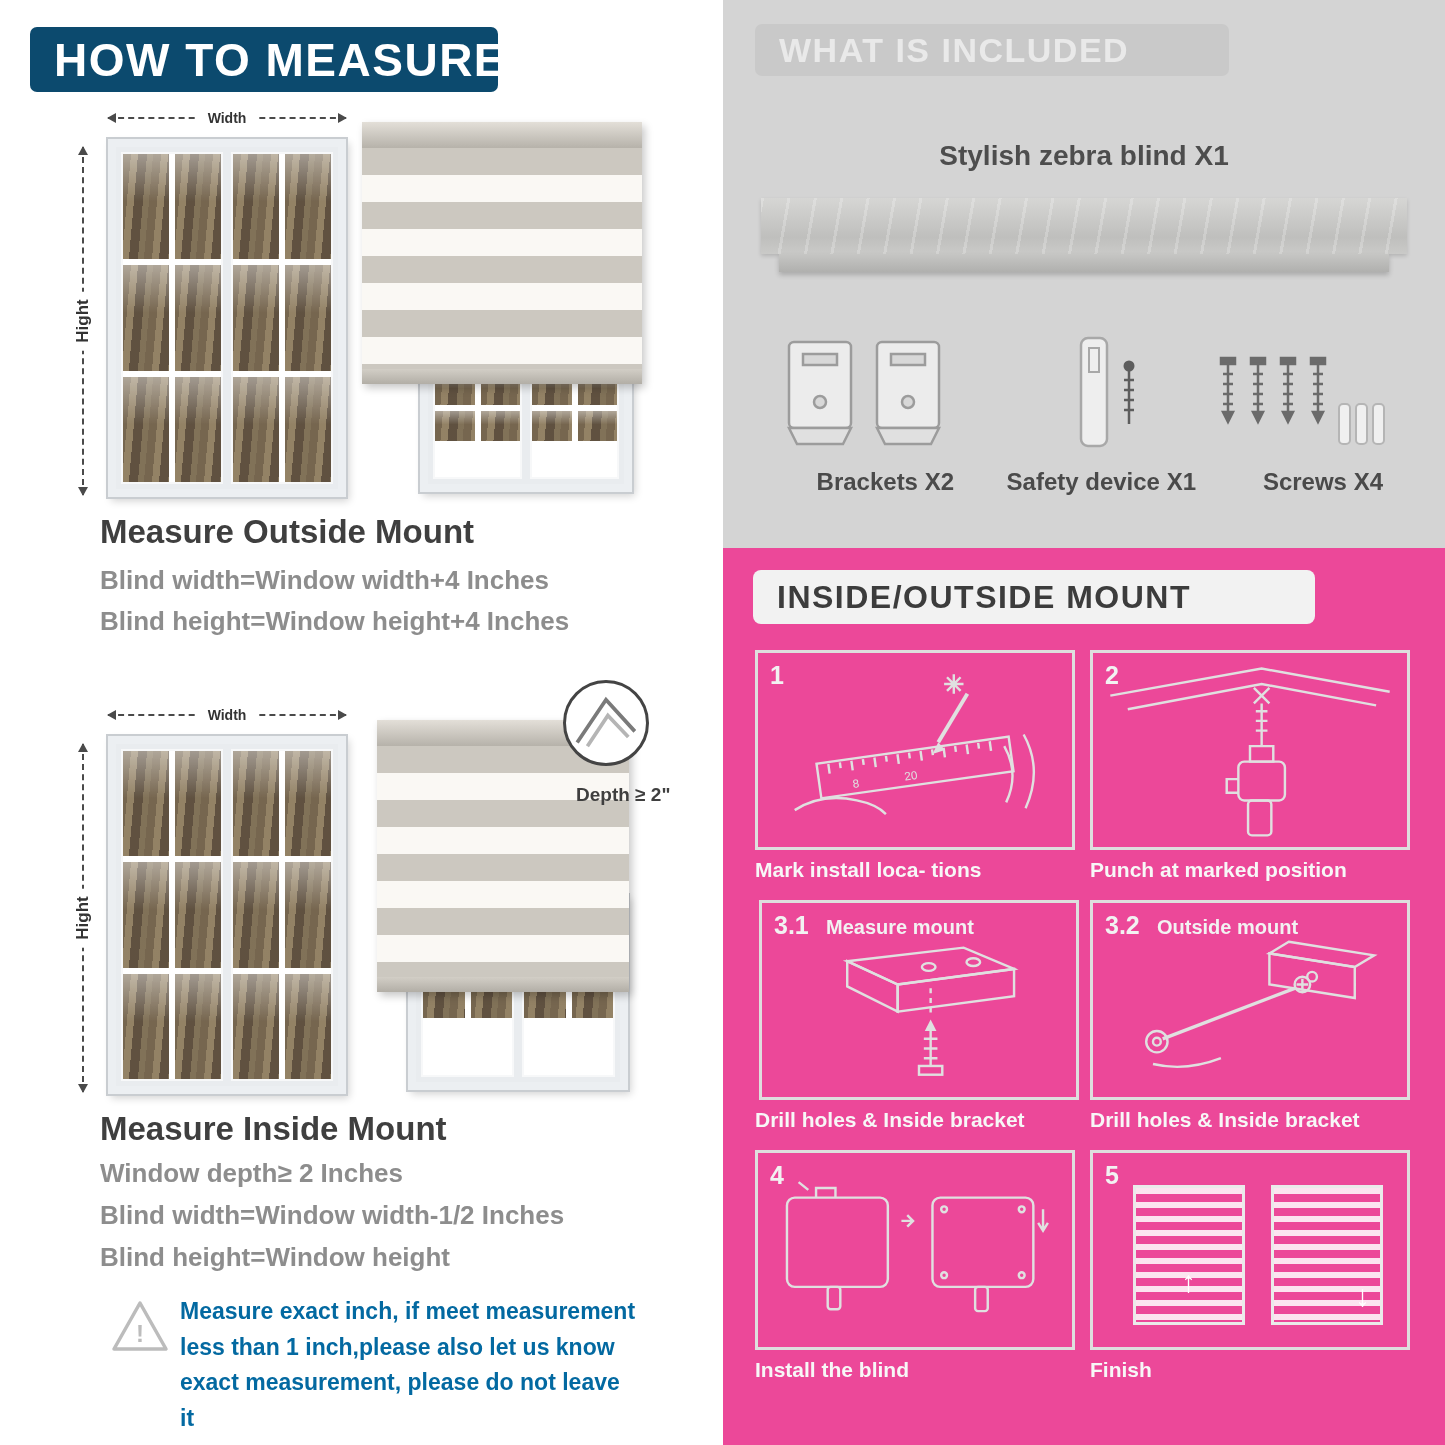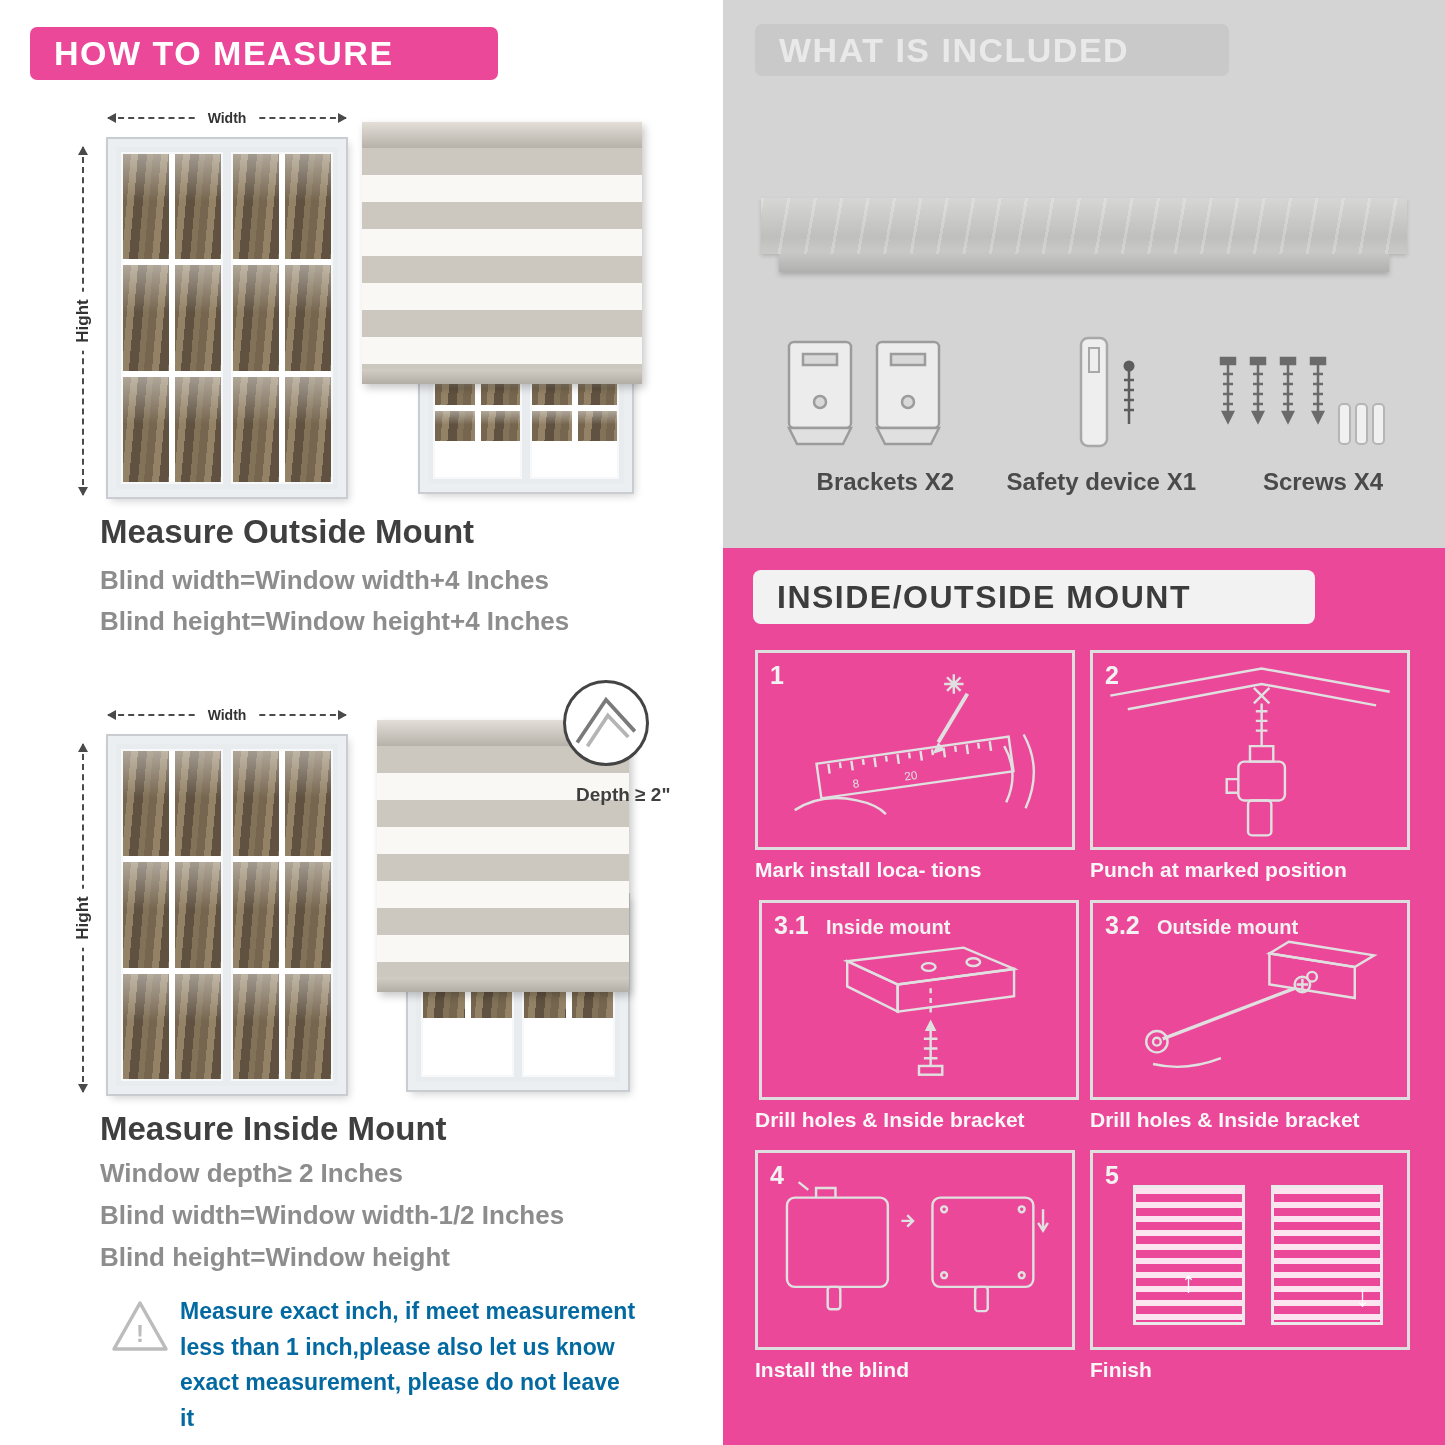--- a/index.html
+++ b/index.html
@@ -1,21 +1,21 @@
 <!DOCTYPE html>
 <html><head>
 <meta charset="utf-8">
 <style>
   *{box-sizing:border-box;margin:0;padding:0}
   body{font-family:"Liberation Sans","DejaVu Sans",sans-serif;background:#fff}
   .stage{position:relative;width:1445px;height:1445px;background:#fff;overflow:hidden}
 
   
   .banner{position:absolute;border-radius:7px;font-weight:bold;letter-spacing:1.5px;display:flex;align-items:center;padding-left:24px;white-space:nowrap}
-  .banner-howto{left:30px;top:27px;width:468px;height:53px;background:#ec4899;color:#fff;font-size:34px}
+  .banner-howto{left:30px;top:27px;width:468px;height:65px;background:#0c4a6e;color:#fff;font-size:46px}
   .banner-included{left:32px;top:24px;width:474px;height:52px;background:#c9c9c9;color:#e9e9e9;font-size:34px}
   .banner-mount{left:30px;top:22px;width:562px;height:54px;background:#f2f2f2;color:#3c3c3c;font-size:32px;border-radius:8px}
 
   
   .harrow{position:absolute;border-top:2px dashed #4a4a4a}
   .harrow::before{content:"";position:absolute;left:-1px;top:-6px;border-top:5px solid transparent;border-bottom:5px solid transparent;border-right:9px solid #4a4a4a}
   .harrow::after{content:"";position:absolute;right:-1px;top:-6px;border-top:5px solid transparent;border-bottom:5px solid transparent;border-left:9px solid #4a4a4a}
   .harrow .lab{position:absolute;left:50%;top:-12px;transform:translateX(-50%);background:#fff;padding:0 10px;font-size:14px;font-weight:bold;color:#333;line-height:22px}
   .varrow{position:absolute;border-left:2px dashed #4a4a4a}
   .varrow::before{content:"";position:absolute;top:-1px;left:-6px;border-left:5px solid transparent;border-right:5px solid transparent;border-bottom:9px solid #4a4a4a}
@@ -178,20 +178,21 @@
   <div class="m-line" style="left:100px;top:1242px">Blind height=Window height</div>
 
   <svg class="warn-icon" viewBox="0 0 60 56">
     <path d="M30 5 L56 51 L4 51 Z" fill="none" stroke="#bcbcbc" stroke-width="3.5" stroke-linejoin="round"></path>
     <text x="30" y="44" text-anchor="middle" font-size="24" font-weight="bold" fill="#bcbcbc">!</text>
   </svg>
   <div class="warn-text">Measure exact inch, if meet measurement less than 1 inch,please also let us know exact measurement, please do not leave it</div>
 
   <div class="sec-included">
     <div class="banner banner-included">WHAT IS INCLUDED</div>
+    <div class="itm-title">Stylish zebra blind X1</div>
 
     <div class="rail-main"></div>
     <div class="rail-lip"></div>
 
     <svg class="inc-icon" style="left:58px;top:336px;width:170px;height:118px" viewBox="0 0 170 118">
       <g fill="#ececec" stroke="#9c9c9c" stroke-width="2.5">
         <rect x="8" y="6" width="62" height="86" rx="5"></rect>
         <rect x="22" y="18" width="34" height="11" fill="#d8d8d8"></rect>
         <circle cx="39" cy="66" r="6" fill="#d8d8d8"></circle>
         <path d="M8 92 h62 l-8 16 h-46 z" fill="#e0e0e0"></path>
@@ -276,21 +277,21 @@
         <rect x="158" y="152" width="24" height="36" rx="4"></rect>
         <path d="M148 130 h-12 v14 h12"></path>
       </svg>
     </div>
 
     <div class="pcap" style="left:32px;top:310px">Mark install loca- tions</div>
     <div class="pcap" style="left:367px;top:310px">Punch at  marked position</div>
 
     <div class="panel" style="left:36px;top:352px">
       <span class="pnum">3.1</span>
-      <span class="plabel">Inside mount</span>
+      <span class="plabel">Measure mount</span>
       <svg class="art" viewBox="0 0 320 200" fill="none" stroke="#e0e0e0" stroke-width="2.5">
         <path d="M86 60 L206 46 L258 68 L138 84 Z"></path>
         <path d="M138 84 L258 68 V96 L138 112 Z"></path>
         <path d="M86 60 L138 84 V112 L86 86 Z"></path>
         <ellipse cx="170" cy="66" rx="7" ry="4"></ellipse>
         <ellipse cx="216" cy="61" rx="7" ry="4"></ellipse>
         <path d="M172 88 V118" stroke-dasharray="5 5"></path>
         <path d="M172 120 l-6 12 h12 z" fill="#e0e0e0" stroke="none"></path>
         <path d="M172 132 V168 M165 140 h14 M165 150 h14 M165 160 h14"></path>
         <rect x="160" y="168" width="24" height="9"></rect>

